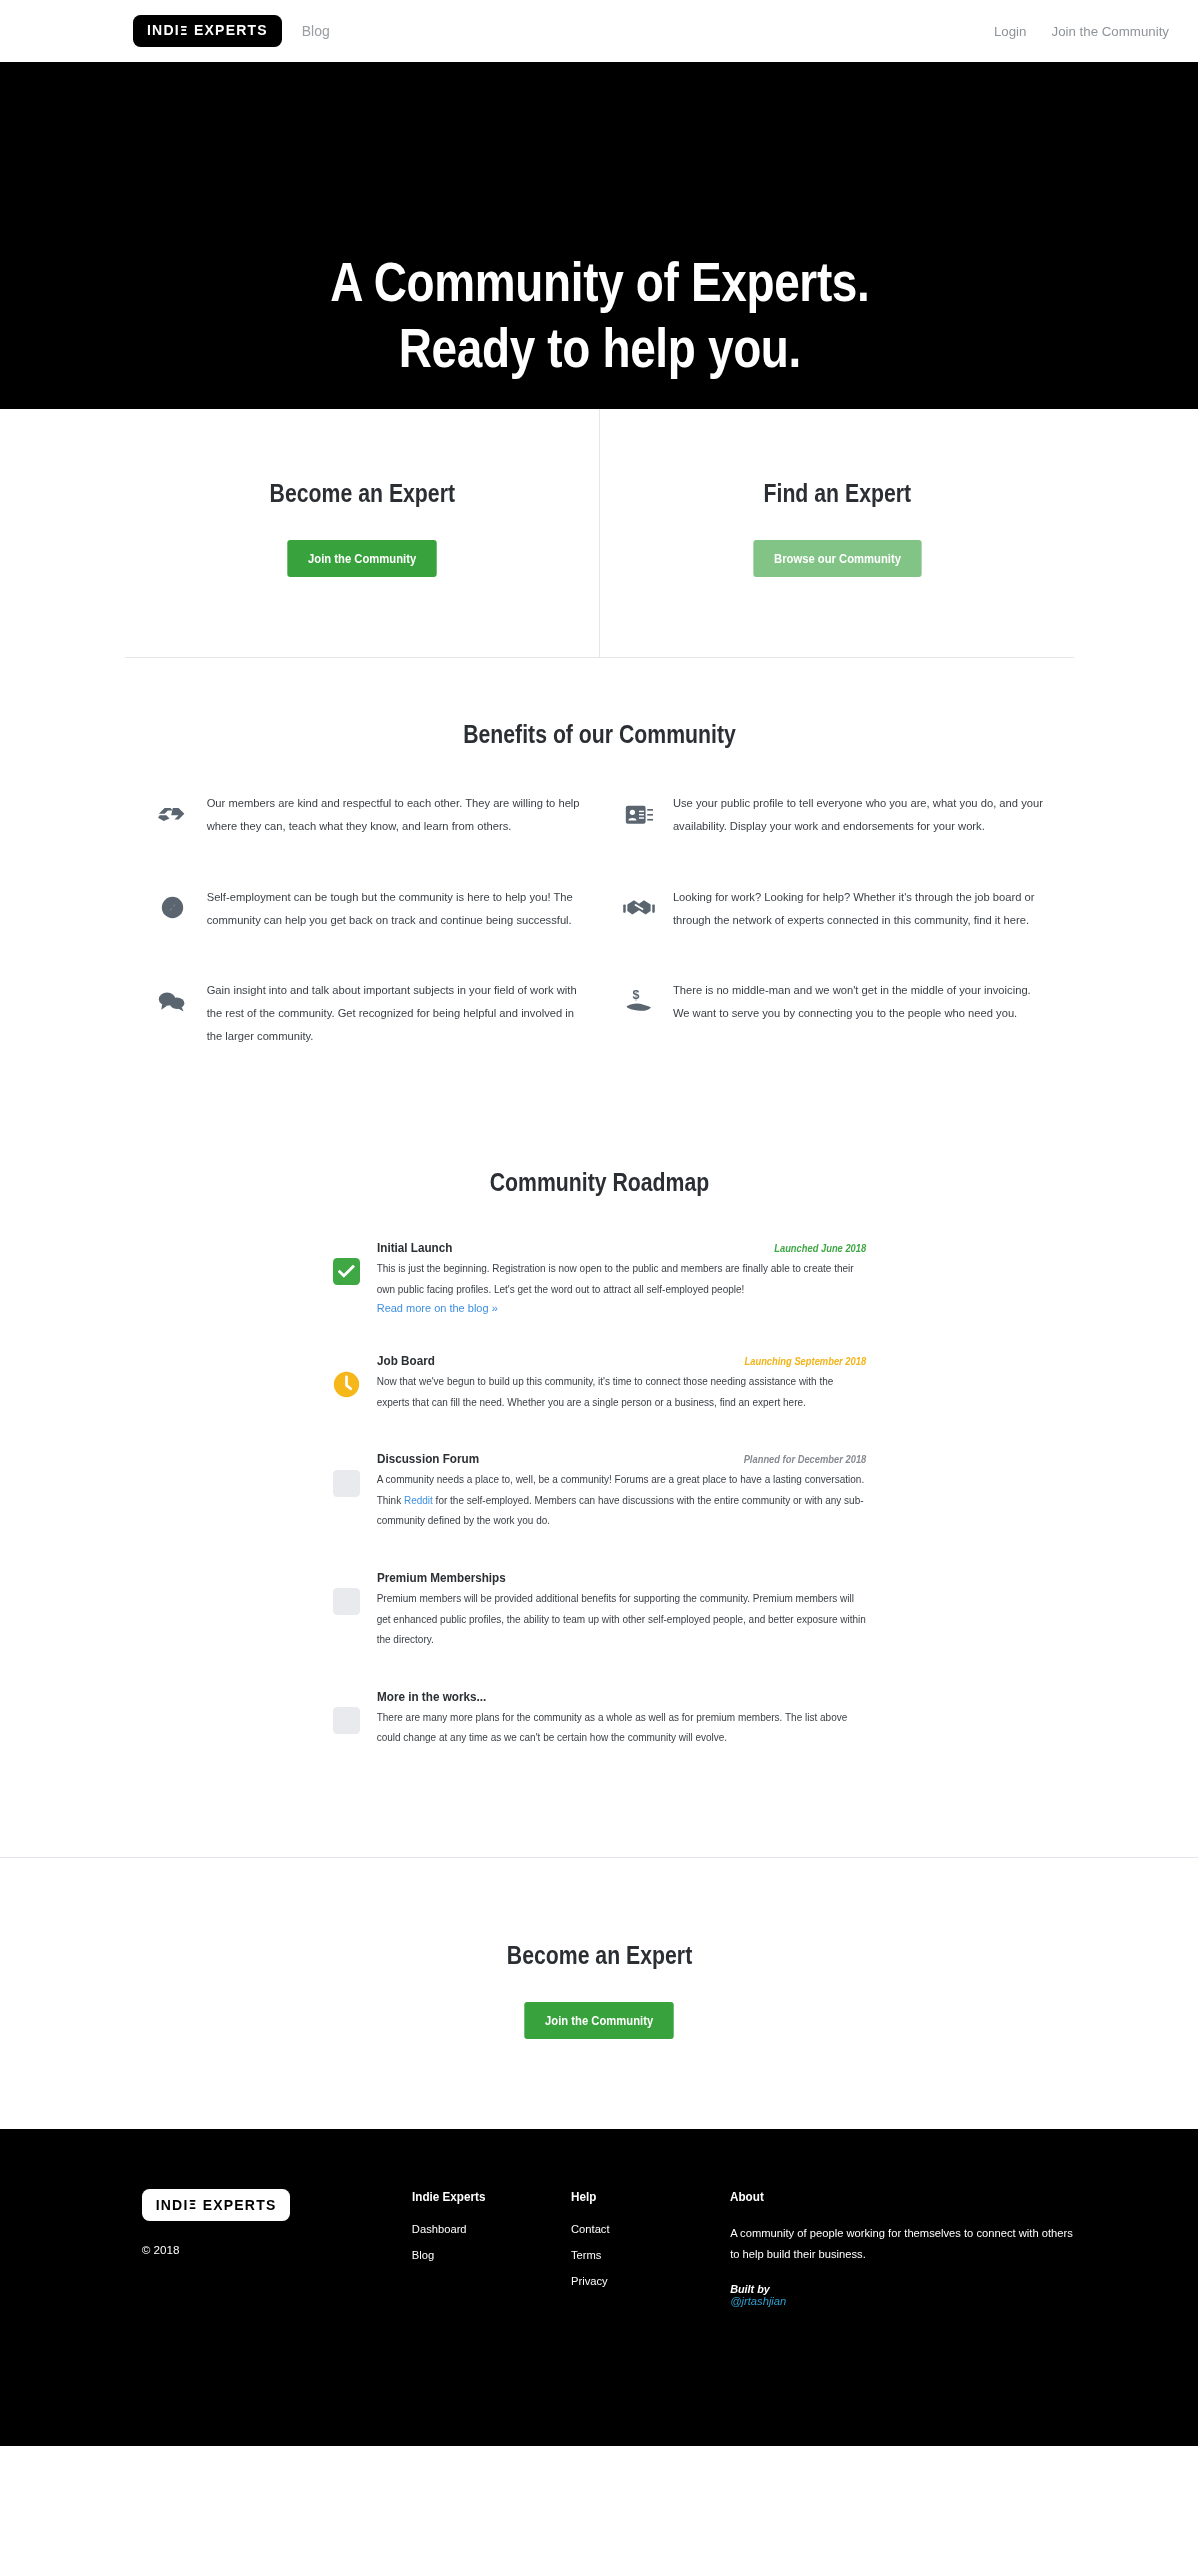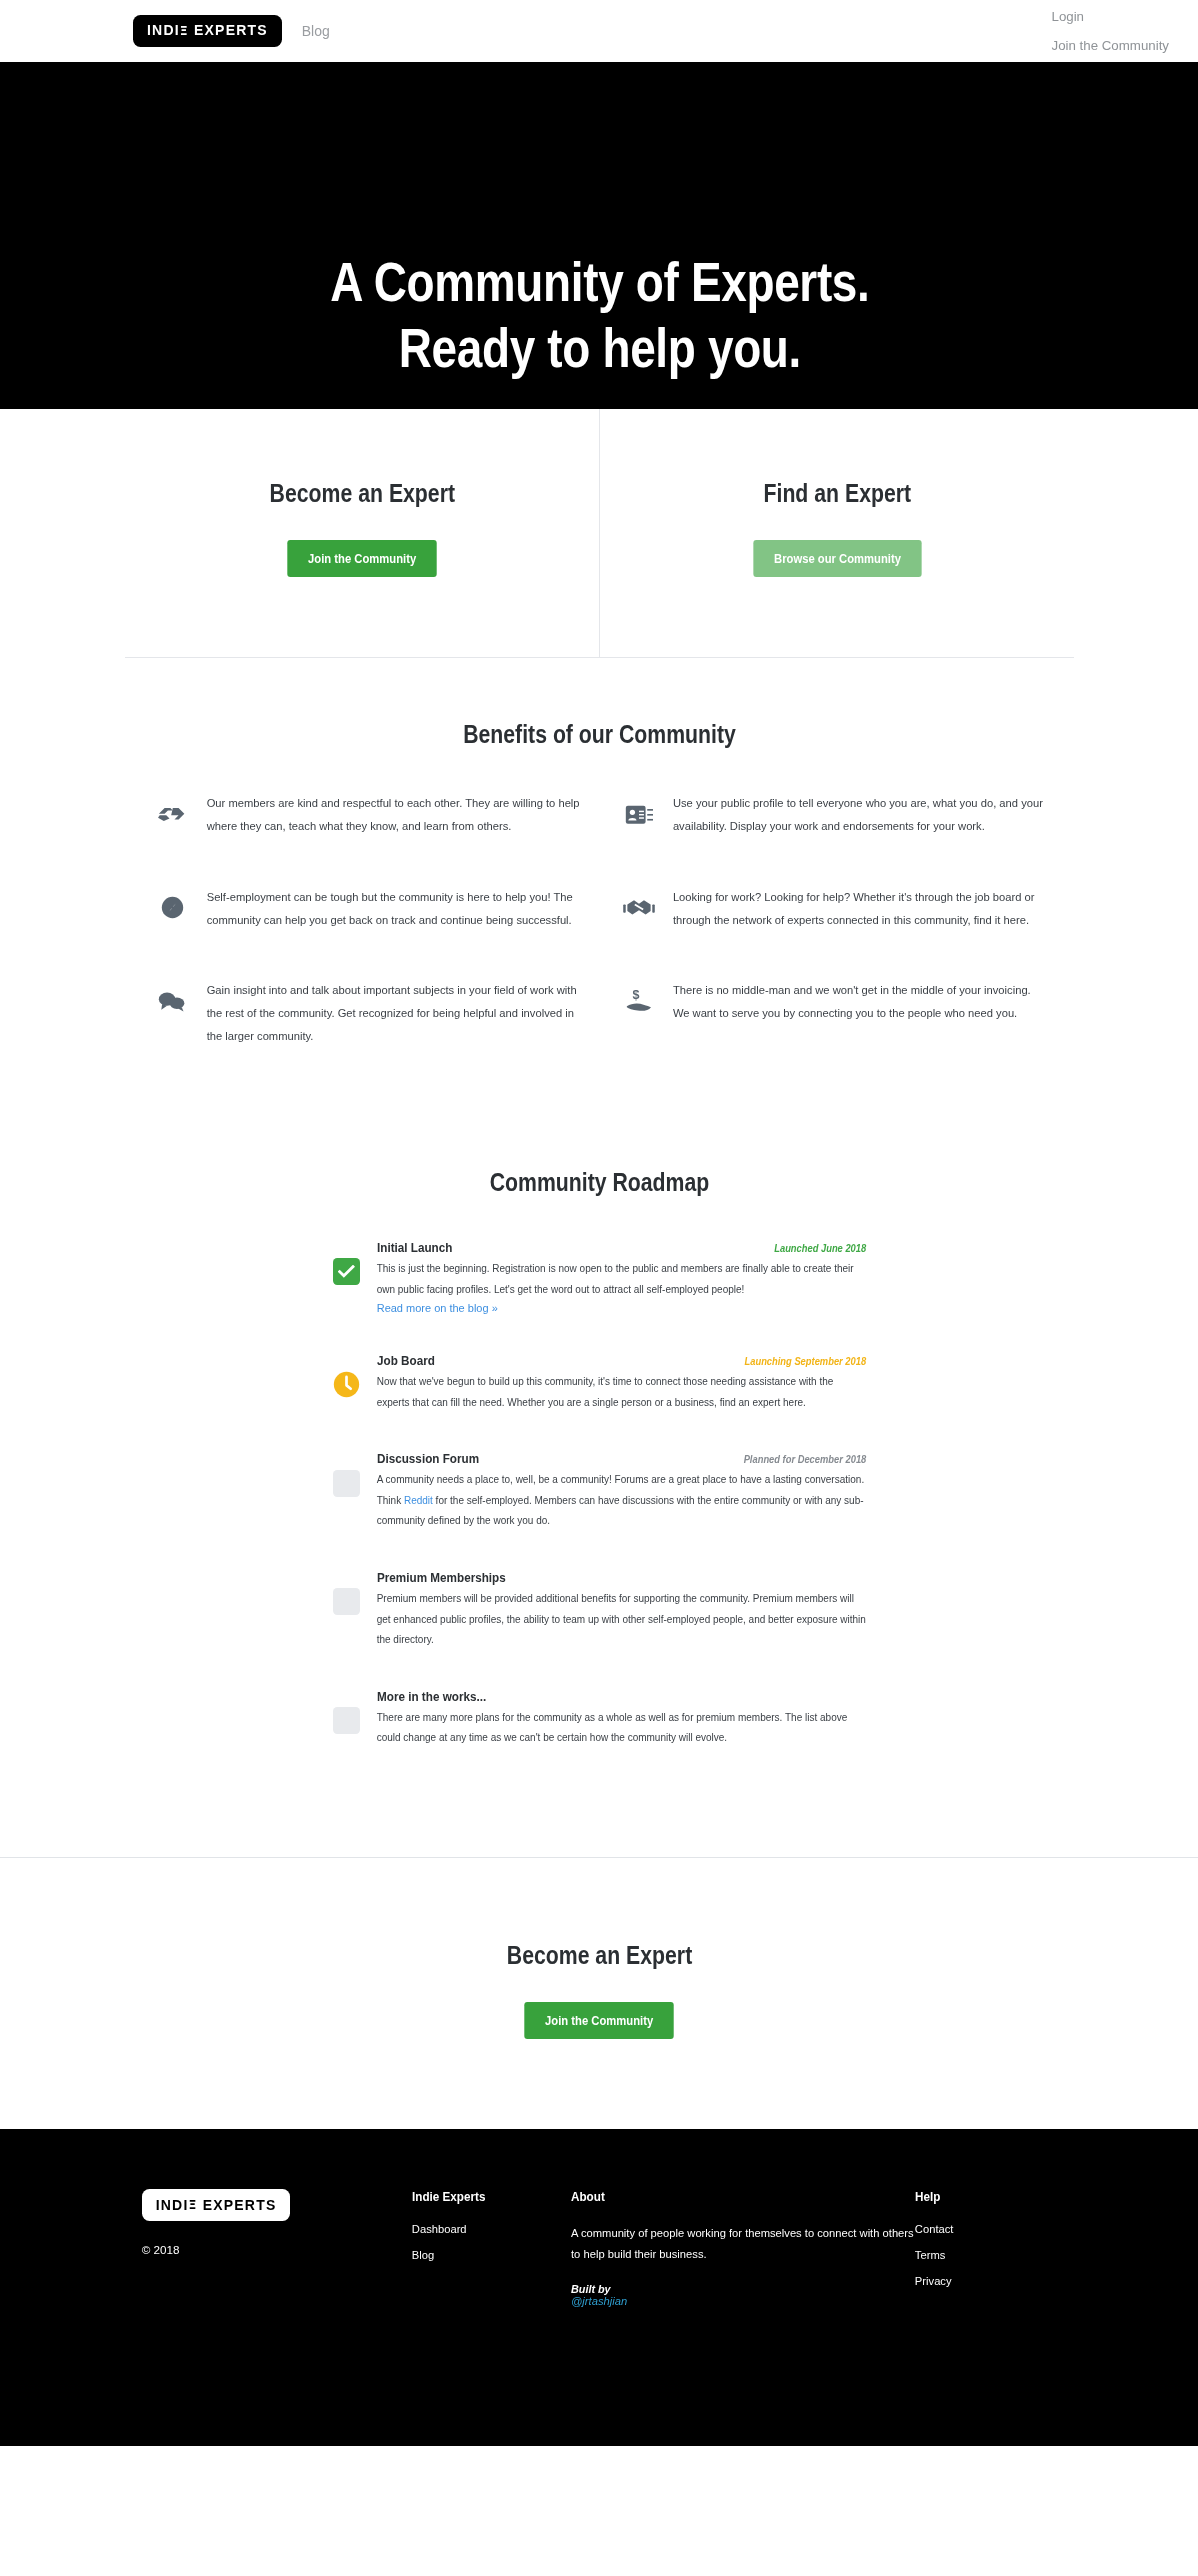--- a/index.html
+++ b/index.html
@@ -45,21 +45,21 @@
     top:-0.8px;
   }
   .nav-left-links{margin-left:20px;display:flex;align-items:center;gap:20px;}
   .nav-link{
     color:#9a9da1;
     font-size:14px;
     text-decoration:none;
     cursor:pointer;
     white-space:nowrap;
   }
-  .nav-right{margin-left:auto;display:flex;gap:14px;flex-direction:column;}
+  .nav-right{margin-left:auto;display:flex;align-items:center;gap:25px;}
   .nav-right .nav-link{color:#8f9397;font-size:13.3px;}
 
   
   .hero{
     background:#000000;
     height:347px;
     display:flex;
     flex-direction:column;
     align-items:center;
     justify-content:flex-start;
@@ -528,30 +528,30 @@
         </div>
         <div class="footer-copy">© 2018</div>
       </div>
 
       <div class="footer-col">
         <h3>Indie Experts</h3>
         <a>Dashboard</a>
         <a>Blog</a>
       </div>
 
-      <div class="footer-col about">
-        <h3>About</h3>
-        <div class="footer-about-text">A community of people working for themselves to connect with others to help build their business.</div>
-        <div class="footer-built"><span>Built by </span><a>@jrtashjian</a></div>
-      </div>
-
       <div class="footer-col">
         <h3>Help</h3>
         <a>Contact</a>
         <a>Terms</a>
         <a>Privacy</a>
       </div>
 
+      <div class="footer-col about">
+        <h3>About</h3>
+        <div class="footer-about-text">A community of people working for themselves to connect with others to help build their business.</div>
+        <div class="footer-built"><span>Built by </span><a>@jrtashjian</a></div>
+      </div>
+
     </div>
   </div>
 
 </div>
 
 
 </body></html>

